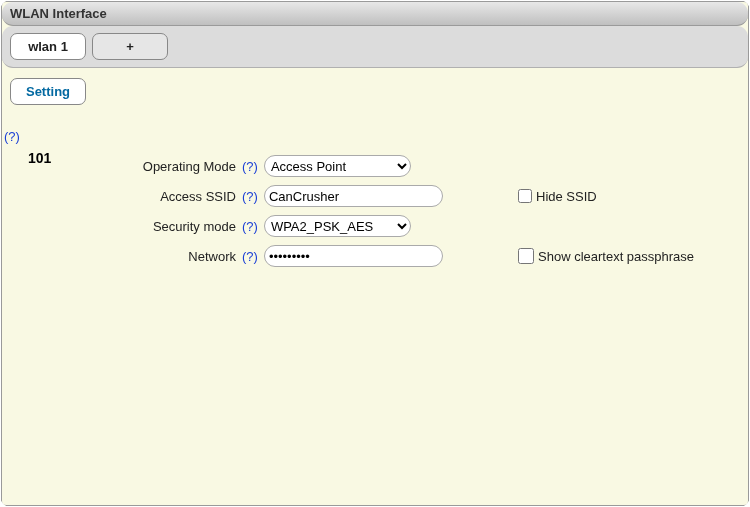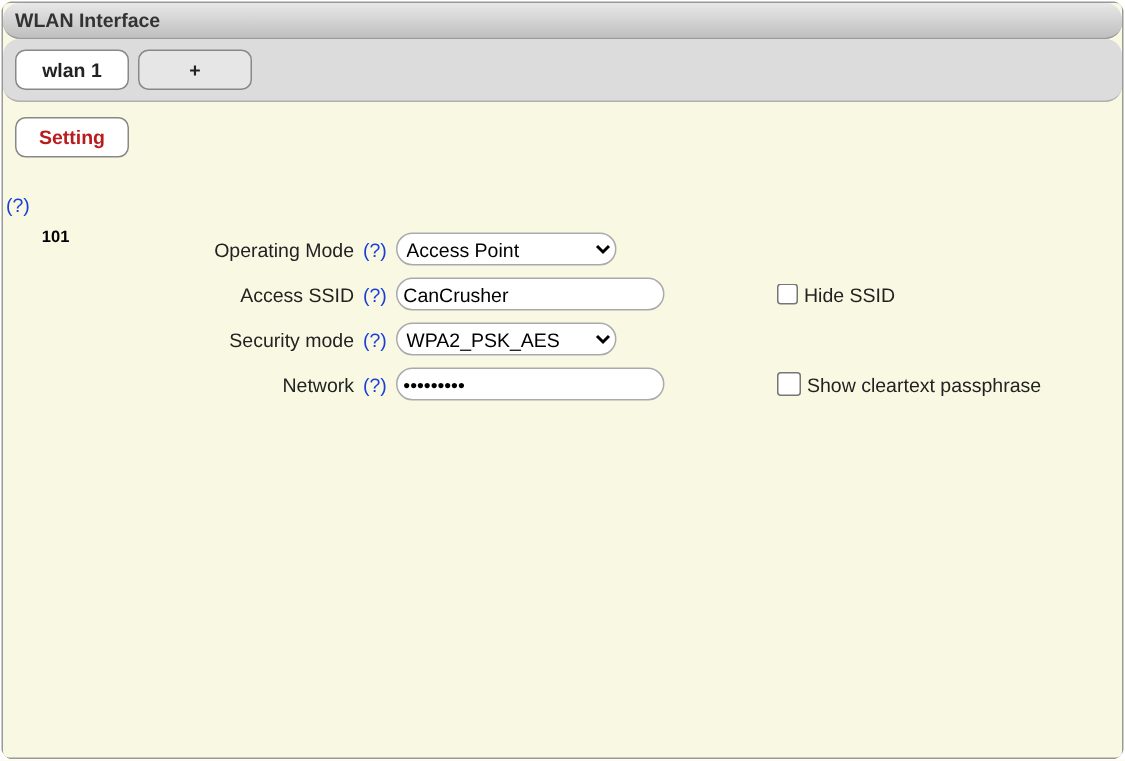--- a/index.html
+++ b/index.html
@@ -67,21 +67,21 @@
     height: 27px;
     min-width: 76px;
     border: 1px solid #888;
     border-radius: 7px;
     background: #fff;
     display: flex;
     align-items: center;
     justify-content: center;
     font-size: 13px;
     font-weight: bold;
-    color: #b91c1c;
+    color: #0369a1;
     cursor: pointer;
   }
   .form {
     padding: 10px 0 0 0;
   }
   .row {
     display: flex;
     align-items: center;
     height: 30px;
   }
@@ -99,21 +99,21 @@
     cursor: pointer;
     user-select: none;
   }
   .val-col {
     display: flex;
     align-items: center;
   }
   .static-val {
     font-weight: bold;
     color: #000;
-    font-size: 11px;
+    font-size: 14px;
     padding-left: 2px;
     margin-top: 44px;
   }
   select.ctrl {
     width: 147px;
     height: 22px;
     border: 1px solid #aaa;
     font-size: 13px;
     background: #fff;
     padding: 1px 2px;

